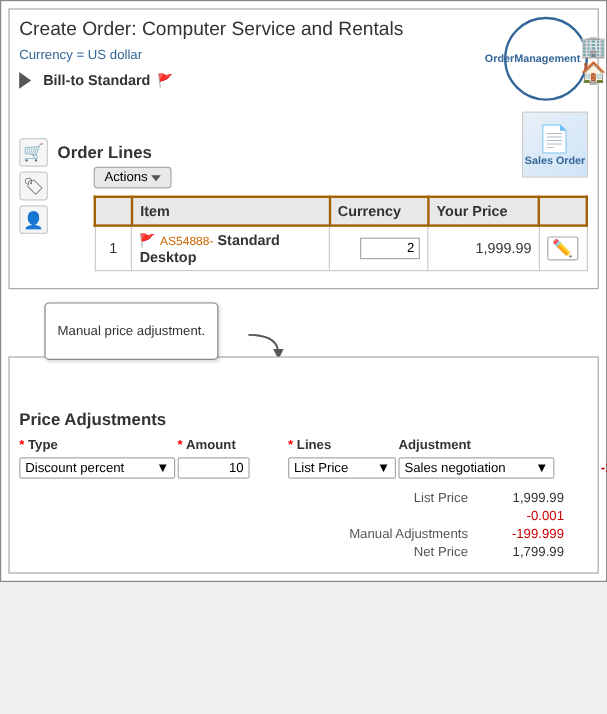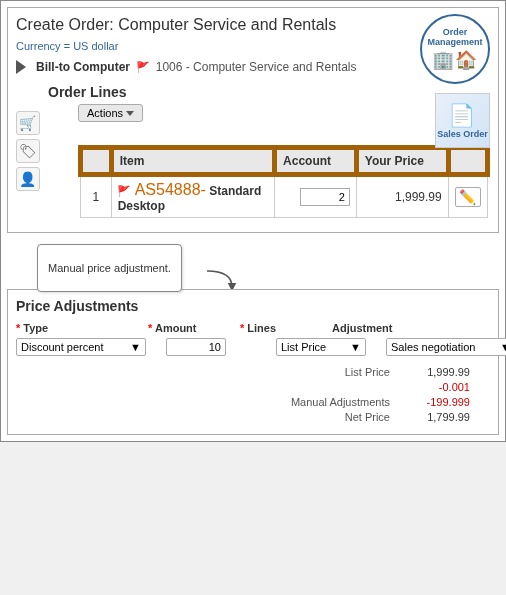--- a/index.html
+++ b/index.html
@@ -34,21 +34,21 @@
     .order-mgmt-badge {
       position: absolute;
       top: 6px;
       right: 8px;
       width: 70px;
       height: 70px;
       border-radius: 50%;
       border: 2px solid #336699;
       background: #fff;
       display: flex;
-      flex-direction: column;
+      flex-direction: row;
       align-items: center;
       justify-content: center;
       font-size: 9px;
       font-weight: bold;
       color: #336699;
       text-align: center;
     }
     .order-mgmt-badge .badge-icon {
       font-size: 18px;
       margin-top: 2px;
@@ -119,21 +119,21 @@
       justify-content: center;
       background: #f5f5f5;
       font-size: 14px;
       color: #555;
       cursor: pointer;
     }
     .actions-bar {
       display: flex;
       align-items: center;
       gap: 4px;
-      margin-bottom: 23px;
+      margin-bottom: 6px;
       margin-left: 30px;
     }
     .actions-btn {
       background: #e8e8e8;
       border: 1px solid #aaa;
       padding: 2px 8px;
       border-radius: 3px;
       cursor: pointer;
       font-size: 11px;
       display: flex;
@@ -150,40 +150,40 @@
 
     
     .order-table {
       width: 100%;
       border-collapse: collapse;
       margin-left: 30px;
       width: calc(100% - 30px);
     }
     .order-table th {
       background: #e8e8e8;
-      border: 5px solid #a16207;
+      border: 2px solid #a16207;
       padding: 4px 6px;
       text-align: left;
       font-weight: bold;
       color: #333;
     }
     .order-table td {
       border: 1px solid #ccc;
       padding: 4px 6px;
       color: #333;
     }
     .col-num { width: 30px; text-align: center; }
     .col-item { width: 160px; }
     .col-qty { width: 80px; text-align: right; }
     .col-price { width: 90px; text-align: right; }
     .col-edit { width: 30px; text-align: center; }
     .item-link {
       color: #cc6600;
       text-decoration: none;
-      font-size: 16px;
+      font-size: 10px;
     }
     .item-name {
       font-weight: bold;
       color: #333;
     }
     .qty-input {
       width: 50px;
       border: 1px solid #aaa;
       padding: 2px 4px;
       text-align: right;
@@ -229,39 +229,40 @@
       border: 1px solid #aaa;
       margin: 0 6px 6px 6px;
       padding: 8px;
       background: #fff;
     }
     .price-adj-title {
       font-size: 14px;
       font-weight: bold;
       color: #333;
       margin-bottom: 8px;
+      margin-top: 35px;
     }
     .adj-table-header {
       display: grid;
       grid-template-columns: 130px 90px 90px 130px 80px;
       gap: 2px;
       margin-bottom: 4px;
     }
     .adj-col-header {
       font-weight: bold;
       color: #333;
       font-size: 11px;
     }
     .required-star {
       color: red;
     }
     .adj-row {
       display: grid;
       grid-template-columns: 130px 90px 90px 130px 80px;
-      gap: 20px;
+      gap: 2px;
       align-items: center;
       margin-bottom: 8px;
     }
     .adj-select {
       display: flex;
       align-items: center;
       border: 1px solid #aaa;
       background: #fff;
       padding: 2px 4px;
       font-size: 11px;
@@ -326,51 +327,50 @@
       <div style="font-size:22px;">📄</div>
       <span>Sales Order</span>
     </div>
 
     <div class="page-title">Create Order: Computer Service and Rentals</div>
 
     <div class="currency-label">Currency = US dollar</div>
 
     <div class="bill-to-row">
       <span class="play-btn"></span>
-      <span class="bill-to-label">Bill-to Computer</span>
+      <span class="bill-to-label">Bill-to Standard</span>
       <span class="flag-icon">🚩</span>
-      <span class="bill-to-value">1006 - Computer Service and Rentals</span>
     </div>
 
     <div class="order-lines-section">
       <div style="display:flex; align-items:center; gap:8px; margin-bottom:6px;">
 
         <div style="display:flex; flex-direction:column; gap:4px;">
           <div class="left-icon-item">🛒</div>
           <div class="left-icon-item">🏷</div>
           <div class="left-icon-item">👤</div>
         </div>
         <div style="flex:1;">
-          <div style="display:flex; gap:8px; margin-bottom:4px;">
+          <div style="display:flex; gap:8px; margin-bottom:4px;margin-top:35px;">
             <span class="order-lines-title">Order Lines</span>
           </div>
 
           <div class="actions-bar">
             <button class="actions-btn">
               <span>Actions</span>
               <span class="dropdown-arrow"></span>
             </button>
           </div>
 
           <table class="order-table">
             <thead>
               <tr>
                 <th class="col-num"></th>
                 <th class="col-item">Item</th>
-                <th class="col-qty">Account</th>
+                <th class="col-qty">Currency</th>
                 <th class="col-price">Your Price</th>
                 <th class="col-edit"></th>
               </tr>
             </thead>
             <tbody>
               <tr>
                 <td class="col-num">1</td>
                 <td class="col-item">
                   <span class="flag-icon">🚩</span>
                   <span class="item-link">AS54888-</span>

